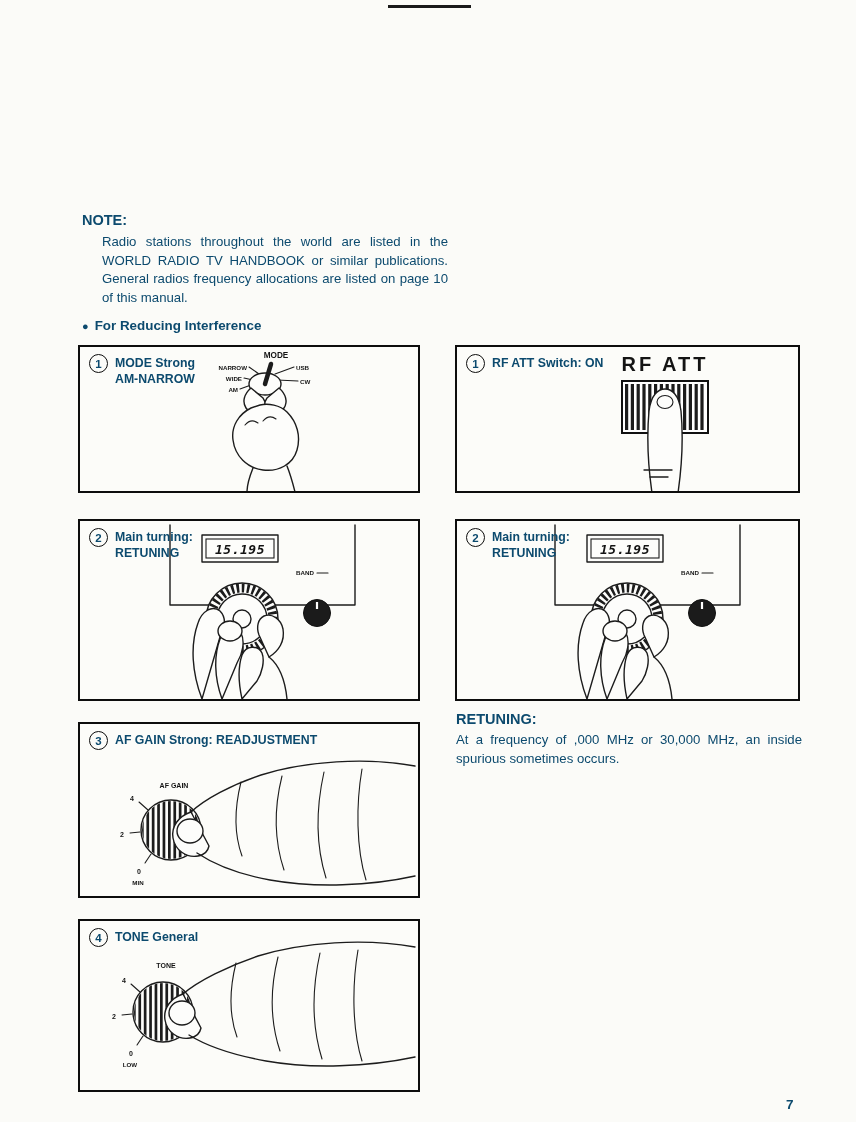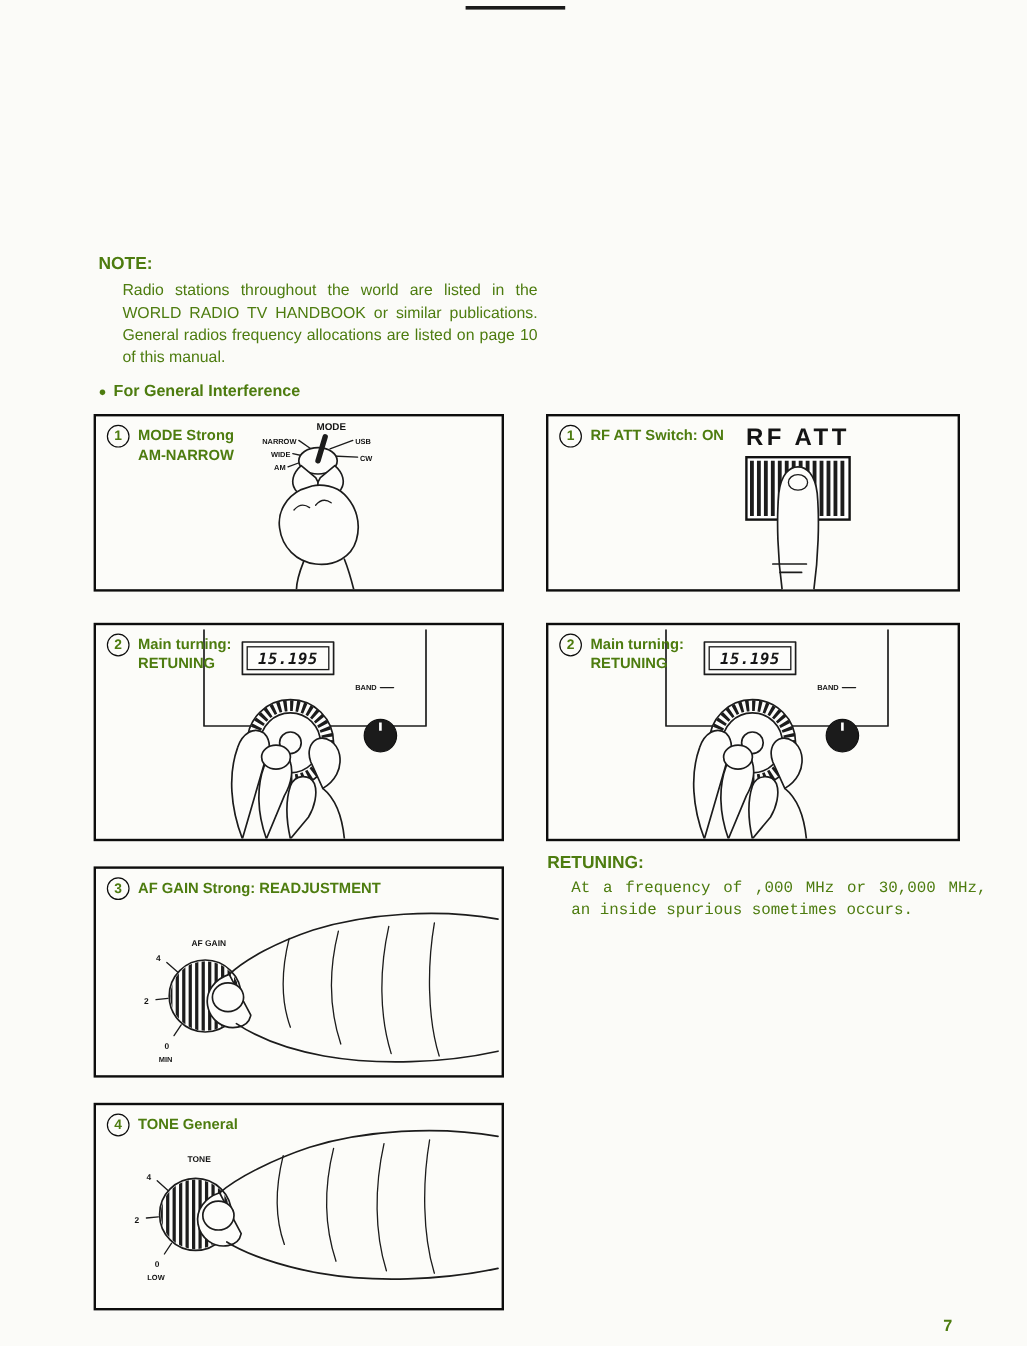--- a/index.html
+++ b/index.html
@@ -1,19 +1,19 @@
 <!DOCTYPE html>
 <html><head>
 <meta charset="utf-8">
 <style>
   * { box-sizing: border-box; }
   html, body { margin: 0; padding: 0; background: #dcdcdc; }
   .page {
     position: relative; width: 856px; height: 1122px; margin: 0 auto;
-    background: #fbfbf8; color: #4d7c0f; overflow: hidden;
+    background: #fbfbf8; color: #0c4a6e; overflow: hidden;
     font-family: "Liberation Sans", sans-serif;
   }
   .abs { position: absolute; }
   .h-bold { font-weight: bold; font-size: 14.5px; }
   .body-text { font-size: 13.2px; line-height: 18.5px; text-align: justify; }
   .sec-heading { font-weight: bold; font-size: 13.4px; line-height: 17px; }
   .sec-heading .bullet { font-size: 11px; margin-right: 6px; }
   .sec-indent { margin-left: 17px; }
   .box { position: absolute; border: 2px solid #0d0d0d; background: #fcfcf9; overflow: hidden; }
   .step-label { position: absolute; top: 7px; left: 9px; display: flex; gap: 7px; align-items: flex-start; z-index: 2; }
@@ -39,21 +39,21 @@
 <body>
 
 <div class="page">
 
   <div class="abs artifact" style="left:388px; top:5px; width:83px; height:3px;"></div>
 
   <div class="abs h-bold" style="left:82px; top:212px;">NOTE:</div>
   <div class="abs body-text" style="left:82px; top:233px; width:346px;margin-left:20px;">Radio stations throughout the world are listed in the WORLD RADIO TV HANDBOOK or similar publications. General radios frequency allocations are listed on page 10 of this manual.</div>
 
   <div class="abs sec-heading" style="left:82px; top:317px;">
-    <span class="bullet">●</span><span>For General Interference</span>
+    <span class="bullet">●</span><span>For Reducing Interference</span>
   </div>
 
 
   <div class="box" style="left:78px; top:345px; width:342px; height:148px;">
     <div class="step-label">
       <span class="circ">1</span>
       <span class="lbl">
         <span>MODE Strong</span><br>
         <span>AM-NARROW</span>
       </span>
@@ -254,17 +254,17 @@
         <path class="lnf" d="M82,176 C74,154 74,132 80,116 C84,104 96,102 101,110 C105,118 103,130 97,140 Z"></path>
         <path class="lnf" d="M102,176 C98,158 98,144 102,132 C106,122 118,122 122,130 C125,138 122,150 117,158 Z"></path>
         <path class="ln" d="M147,176 C145,156 139,142 129,134"></path>
         <path class="lnf" d="M129,134 C139,128 145,118 143,106 C141,96 132,90 124,93 C118,96 116,104 119,112 Z"></path>
         <ellipse class="lnf" cx="90" cy="108" rx="12" ry="10"></ellipse>
       </g>
     </svg>
   </div>
 
   <div class="abs h-bold" style="left:456px; top:711px;">RETUNING:</div>
-  <div class="abs body-text" style="left:476px; top:731px; width:346px;font-family:Liberation Mono, monospace;">At a frequency of ,000 MHz or 30,000 MHz, an inside spurious sometimes occurs.</div>
+  <div class="abs body-text" style="left:456px; top:731px; width:346px;">At a frequency of ,000 MHz or 30,000 MHz, an inside spurious sometimes occurs.</div>
 
   <div class="abs pageno" style="left:786px; top:1097px;">7</div>
 
 </div>
 
 </body></html>

